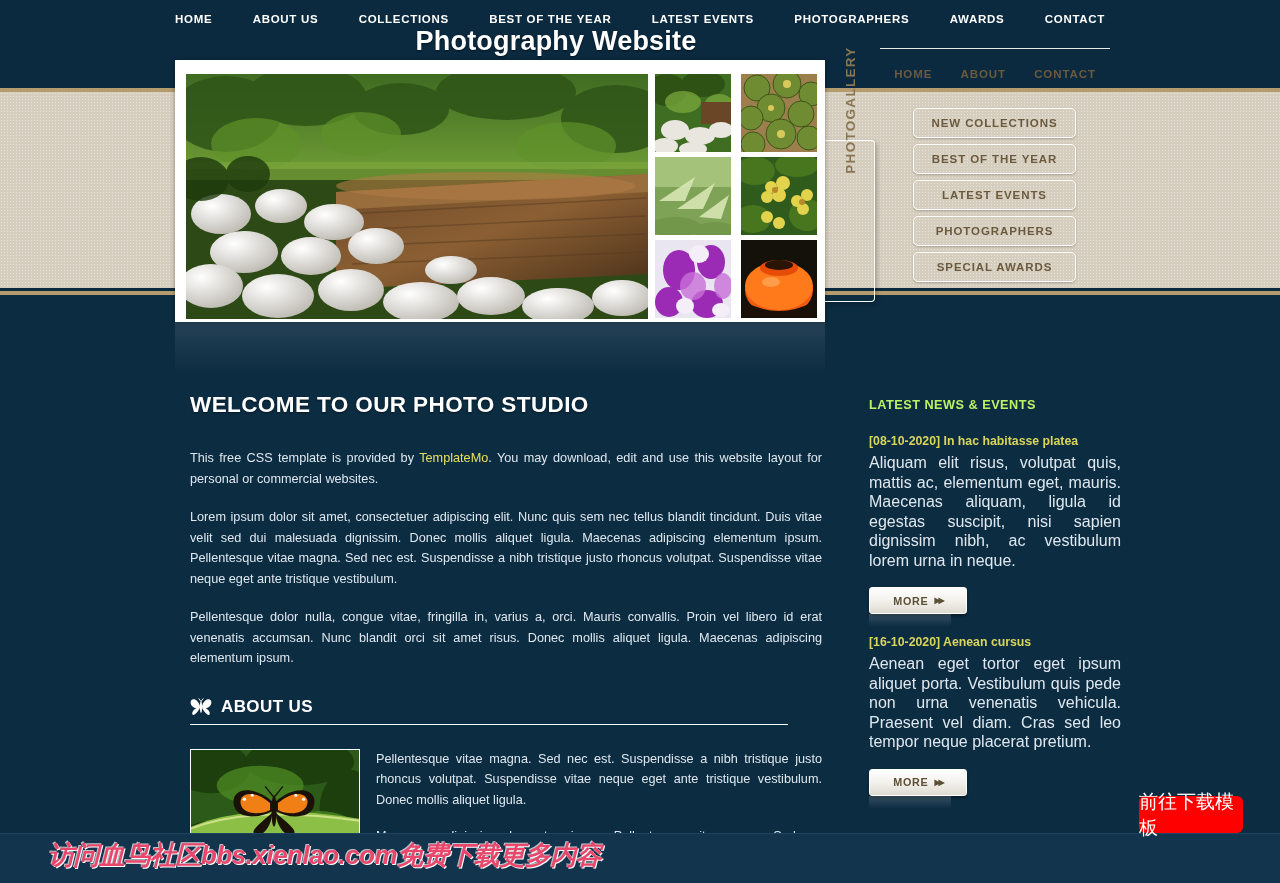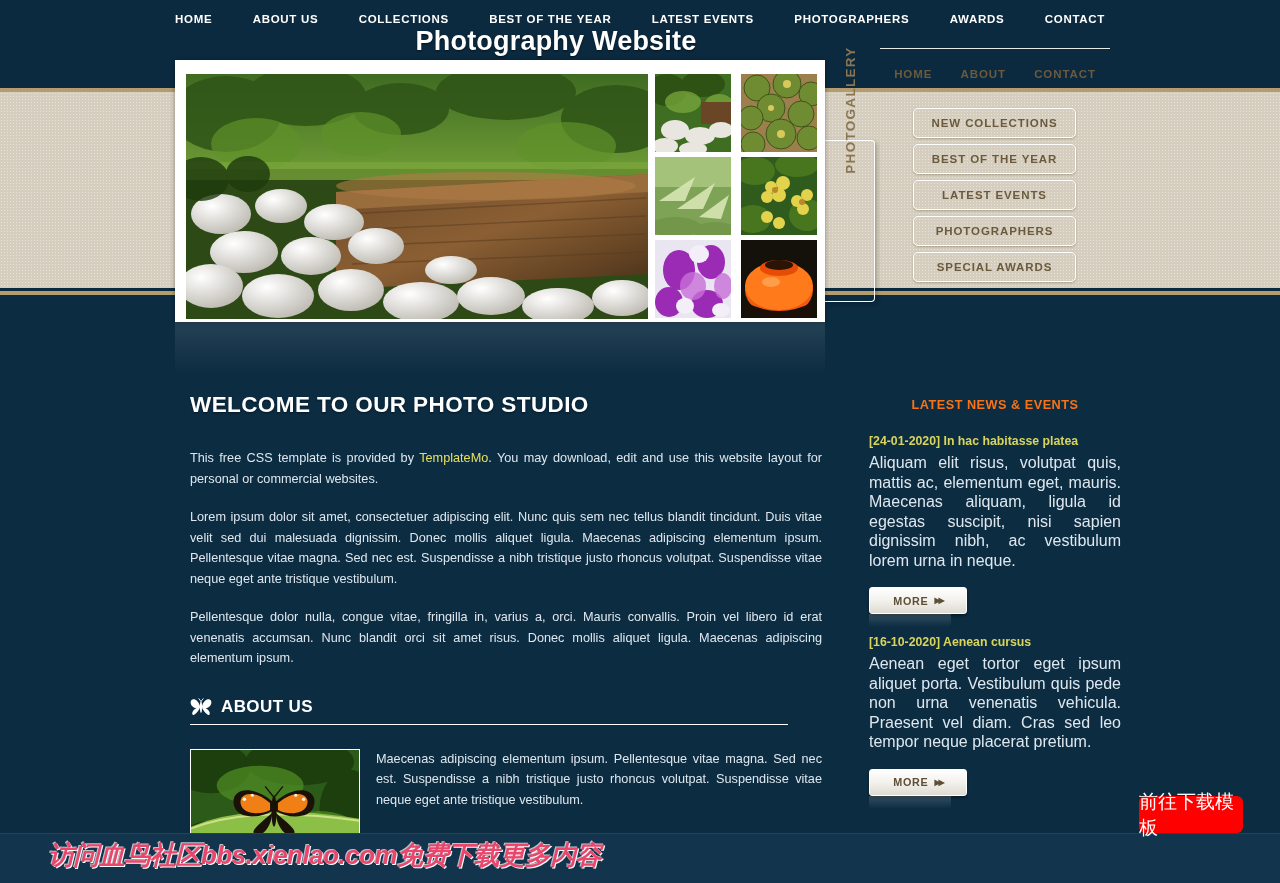--- a/index.html
+++ b/index.html
@@ -158,22 +158,22 @@
   #about-text p {
     color: #dfe7ee; font-size: 12.7px; line-height: 20.5px;
     text-align: justify; margin-bottom: 16px;
   }
 
   
   #news-col {
     position: absolute; left: 869px; top: 398px; width: 252px;
   }
   #news-title {
-    color: #f97316; font-size: 12.7px; font-weight: bold;
-    letter-spacing: .5px; margin-bottom: 22px; text-align: center;
+    color: #bef264; font-size: 12.7px; font-weight: bold;
+    letter-spacing: .5px; margin-bottom: 22px;
   }
   .news-date {
     color: #d8d45c; font-size: 12.3px; font-weight: bold; margin-bottom: 5px;
   }
   .news-body {
     color: #dfe7ee; font-size: 16px; line-height: 19.5px; text-align: justify;
   }
   .more-btn {
     width: 98px; height: 27px; margin-top: 17px;
     background: linear-gradient(to bottom,#ffffff 0%,#f3f1ec 50%,#dedbd2 100%);
@@ -508,30 +508,31 @@
               <circle cx="-22" cy="-16" r="1.6"></circle>
             <circle cx="30" cy="-12" r="1.8"></circle>
               <circle cx="22" cy="-16" r="1.6"></circle>
           </g>
           <path d="M-1 -15 L-9 -25" stroke="#1a1208" stroke-width="1.3"></path>
           <path d="M1 -15 L9 -25" stroke="#1a1208" stroke-width="1.3"></path>
         </g>
       </svg>
     </div>
     <div id="about-text">
+      <p>Pellentesque vitae magna. Sed nec est. Suspendisse a nibh tristique justo rhoncus volutpat. Suspendisse vitae neque eget ante tristique vestibulum. Donec mollis aliquet ligula.</p>
       <p>Maecenas adipiscing elementum ipsum. Pellentesque vitae magna. Sed nec est. Suspendisse a nibh tristique justo rhoncus volutpat. Suspendisse vitae neque eget ante tristique vestibulum.</p>
     </div>
   </div>
 </div>
 
 <div id="news-col">
   <div id="news-title">LATEST NEWS &amp; EVENTS</div>
 
   <div>
-    <div class="news-date">[24-01-2020] In hac habitasse platea</div>
+    <div class="news-date">[08-10-2020] In hac habitasse platea</div>
     <div class="news-body">Aliquam elit risus, volutpat quis, mattis ac, elementum eget, mauris. Maecenas aliquam, ligula id egestas suscipit, nisi sapien dignissim nibh, ac vestibulum lorem urna in neque.</div>
     <div class="more-btn">
       <span>MORE</span>
       <span class="chev">▶▶</span>
     </div>
     <div class="more-shadow"></div>
   </div>
 
   <div style="margin-top:4px;">
     <div class="news-date">[16-10-2020] Aenean cursus</div>

